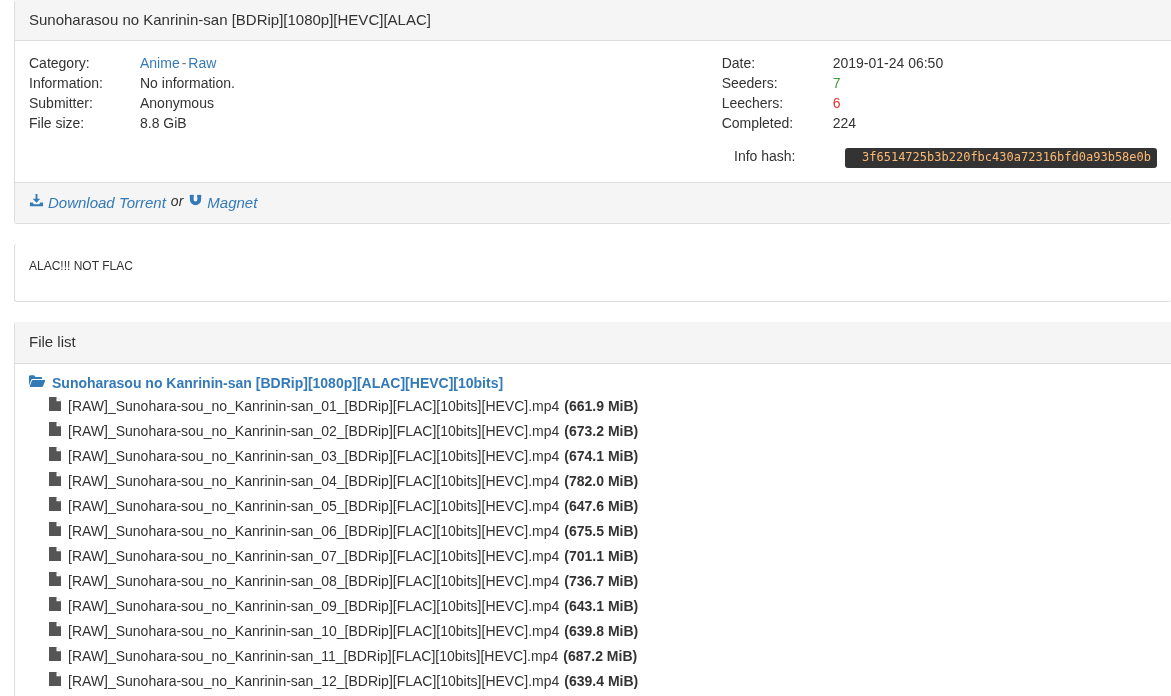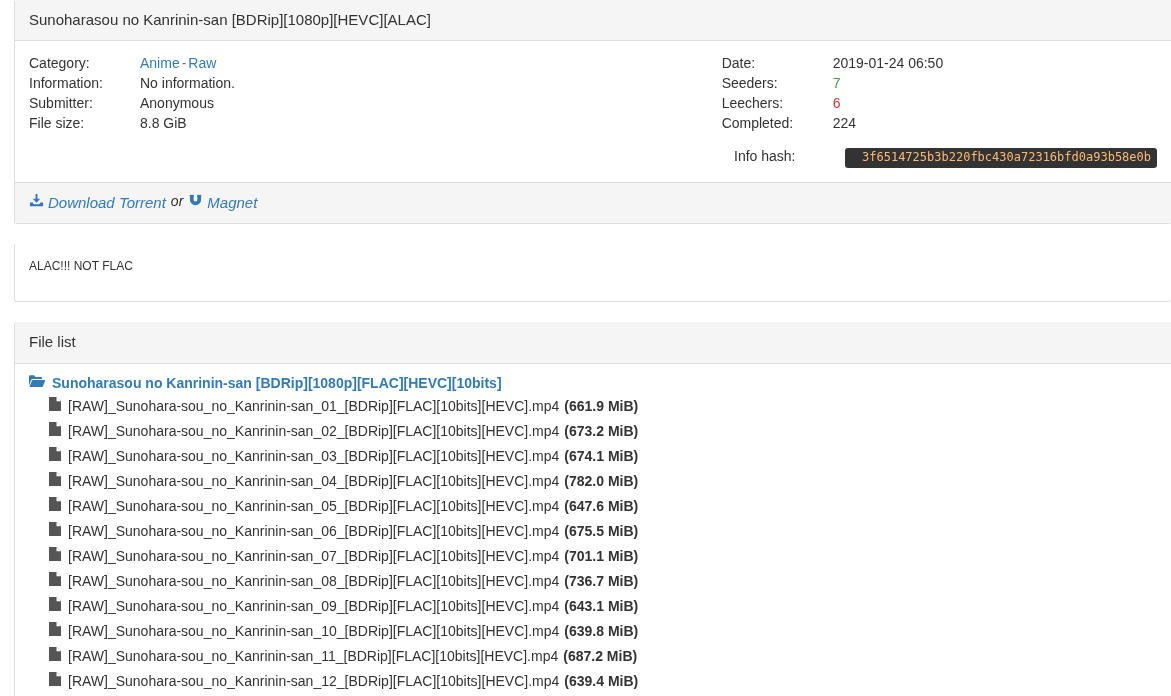--- a/index.html
+++ b/index.html
@@ -257,21 +257,21 @@
     <div class="panel-body">
       <ul class="tree">
         <li class="folder-item">
           <div class="folder-label">
             <span class="icon-svg">
               <svg width="16" height="14" viewBox="0 0 18 14" aria-hidden="true">
                 <path fill="#337ab7" d="M0 2.2C0 1.3.7.6 1.6.6h4.1l1.6 1.8h5.9c.9 0 1.6.7 1.6 1.6v.7H4.2c-.8 0-1.5.5-1.8 1.2L0 12V2.2z"></path>
                 <path fill="#337ab7" d="M4.3 5.9h13.2c.5 0 .8.5.6 1L15.7 13c-.2.5-.7.8-1.2.8H1.4c-.5 0-.8-.5-.6-1l2.4-6.1c.2-.5.6-.8 1.1-.8z"></path>
               </svg>
             </span>
-            <span>Sunoharasou no Kanrinin-san [BDRip][1080p][FLAC][HEVC][10bits]</span>
+            <span>Sunoharasou no Kanrinin-san [BDRip][1080p][ALAC][HEVC][10bits]</span>
           </div>
           <ul class="tree" id="file-rows">
               <li class="file-item">
                 <span class="icon-svg"><svg width="12" height="14" viewBox="0 0 12 14" aria-hidden="true">
                     <path fill="#555555" d="M0 0h7.5L12 4.3V14H0z"></path>
                     <path fill="#ffffff" d="M7.5 0L12 4.3H7.5z"></path>
                   </svg></span>
                 <span class="file-name">[RAW]_Sunohara-sou_no_Kanrinin-san_01_[BDRip][FLAC][10bits][HEVC].mp4</span>
                 <span class="file-size">(661.9 MiB)</span>
               </li>

